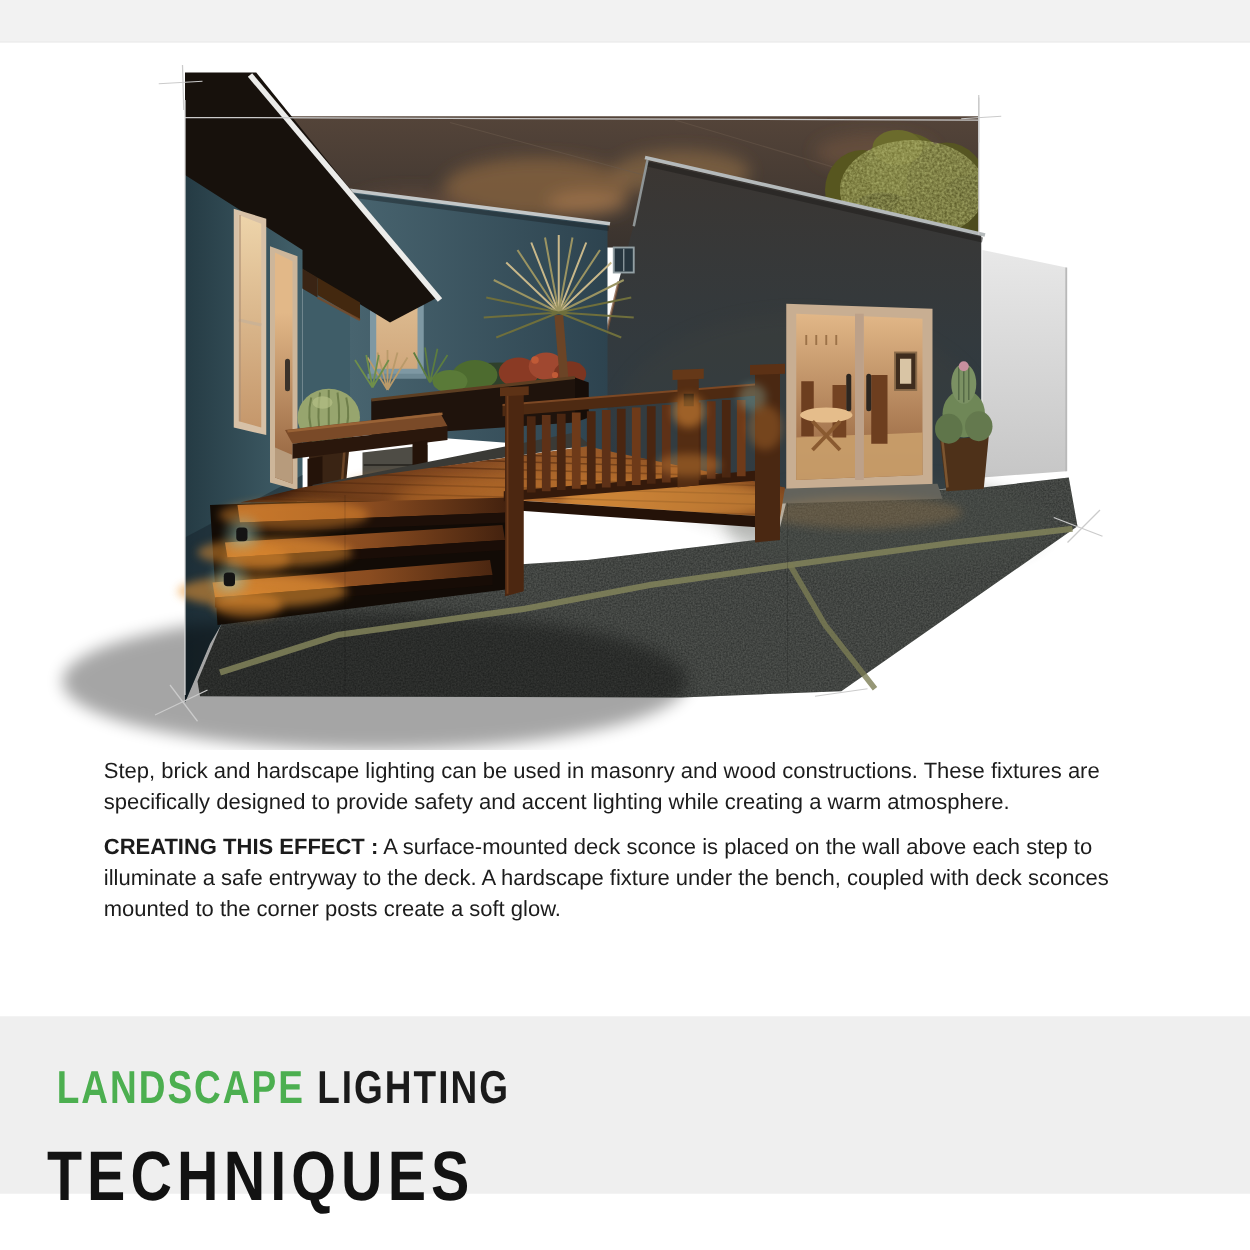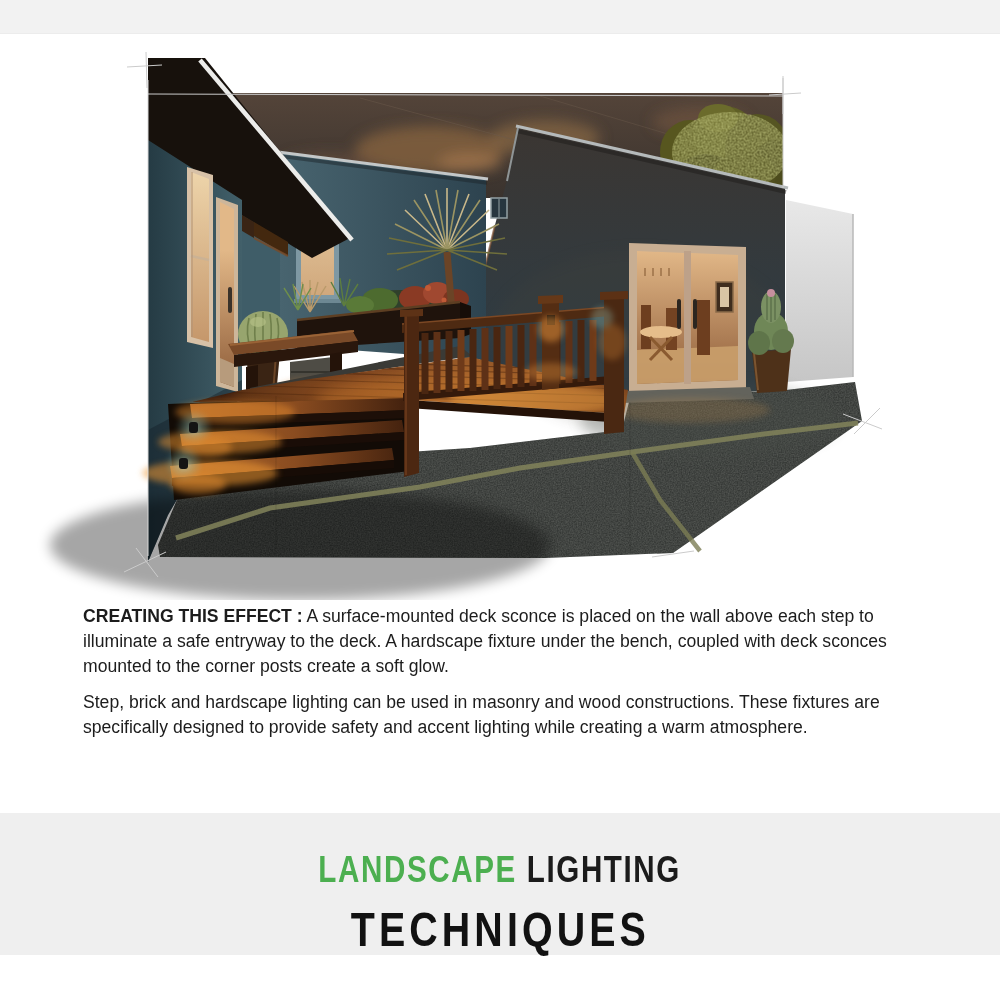--- a/index.html
+++ b/index.html
@@ -10,23 +10,23 @@
     -webkit-font-smoothing:antialiased;
   }
   .topbar{position:absolute;left:0;top:0;width:1000px;height:33px;background:#f2f2f2;border-bottom:1px solid #ececec;}
   .hero{position:absolute;left:0;top:0;width:1000px;height:600px;margin:0;}
   .hero svg{display:block;width:1000px;height:600px;}
   .copy{position:absolute;left:83px;top:604px;width:848px;color:#1c1c1c;}
   .copy h1{margin:0 0 13px 0;font-size:45px;line-height:43px;font-weight:bold;color:#4caf50;}
   .cond-l{display:inline-block;transform:scaleX(.74);transform-origin:left center;white-space:nowrap;letter-spacing:1px;}
   .copy p{margin:0 0 11px 0;font-size:17.6px;line-height:25px;}
   .copy p strong{font-weight:bold;}
-  .footer{position:absolute;left:0;top:813px;width:1000px;height:142px;background:#efefef;text-align:center;}
+  .footer{position:absolute;left:0;top:813px;width:1000px;height:142px;background:#efefef;text-align:left;}
   .brand1{margin-top:37px;font-size:37px;line-height:40px;font-weight:bold;color:#1b1b1b;}
-  .brand2{margin-top:10px;font-size:48px;line-height:60px;font-weight:bold;color:#121212;}
+  .brand2{margin-top:21px;font-size:56px;line-height:60px;font-weight:bold;color:#121212;}
   .cond-c{display:inline-block;transform:scaleX(.80);transform-origin:center center;white-space:nowrap;letter-spacing:2px;}
   .cond-c2{display:inline-block;transform:scaleX(.82);transform-origin:center center;white-space:nowrap;letter-spacing:5px;}
   .green{color:#4caf50;}
 </style>
 </head>
 <body>
 
 <div class="topbar"></div>
 
 <figure class="hero">
@@ -363,20 +363,20 @@
     <line x1="843" y1="414" x2="882" y2="429"></line>
         <line x1="854" y1="434" x2="880" y2="408"></line>
     <line x1="652" y1="557" x2="694" y2="551"></line>
     <line x1="276" y1="396" x2="276" y2="554" stroke="rgba(0,0,0,.15)" stroke-width=".8"></line>
     <line x1="630" y1="402" x2="630" y2="550" stroke="rgba(0,0,0,.15)" stroke-width=".8"></line>
   </g>
 </svg>
 </figure>
 
 <section class="copy">
+  <p>Step, brick and hardscape lighting can be used in masonry and wood constructions. These fixtures are specifically designed to provide safety and accent lighting while creating a warm atmosphere.</p>
   <p><strong>CREATING THIS EFFECT :</strong> <span>A surface-mounted deck sconce is placed on the wall above each step to illuminate a safe entryway to the deck. A hardscape fixture under the bench, coupled with deck sconces mounted to the corner posts create a soft glow.</span></p>
-  <p>Step, brick and hardscape lighting can be used in masonry and wood constructions. These fixtures are specifically designed to provide safety and accent lighting while creating a warm atmosphere.</p>
 </section>
 
 <footer class="footer">
   <div class="brand1"><span class="cond-c"><span class="green">LANDSCAPE</span> <span>LIGHTING</span></span></div>
   <div class="brand2"><span class="cond-c2">TECHNIQUES</span></div>
 </footer>
 
 </body></html>

